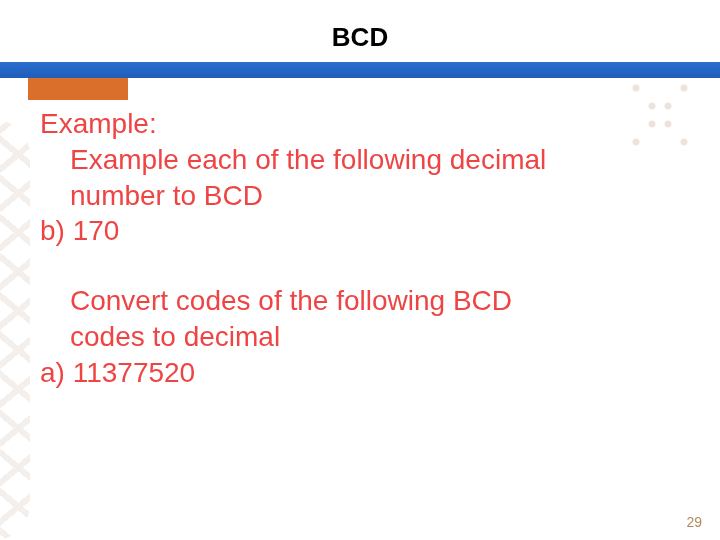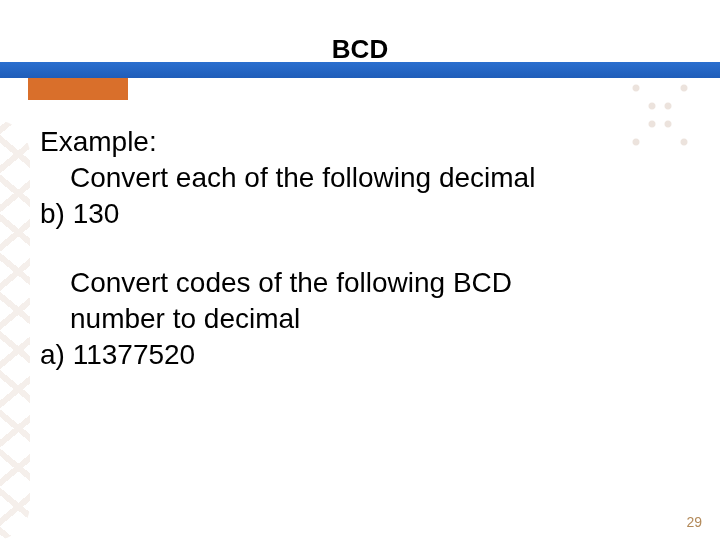--- a/index.html
+++ b/index.html
@@ -15,44 +15,43 @@
     position: relative;
     width: 100%;
     padding-top: 22px;
   }
   .title {
     text-align: center;
     font-weight: bold;
     font-size: 26px;
     color: #000;
     font-family: Arial, Helvetica, sans-serif;
-    margin-top: 12px;
   }
   .blue-bar {
     position: absolute;
     top: 62px;
     left: 0;
     width: 720px;
     height: 16px;
     background: linear-gradient(#2a6fcf, #1f5db9);
   }
   .orange-tab {
     position: absolute;
     top: 78px;
     left: 28px;
     width: 100px;
     height: 22px;
     background: #d96f2b;
   }
   .content {
     position: absolute;
-    top: 124px;
+    top: 106px;
     left: 40px;
     width: 640px;
-    color: #000000;
+    color: #ef4444;
     font-size: 28px;
     line-height: 1.28;
     z-index: 5;
   }
   .example-label { }
   .indent { padding-left: 30px; }
   .gap { height: 34px; }
   .page-num {
     position: absolute;
     bottom: 10px;
@@ -96,21 +95,22 @@
 </div>
 
 <div class="blue-bar"></div>
 <div class="orange-tab"></div>
 
 <div class="deco helix1"></div>
 <div class="deco helix2"></div>
 
 <div class="content">
   <div class="example-label">Example:</div>
-  <div class="indent">Convert each of the following  decimal</div>
-  <div>b) 130</div>
+  <div class="indent">Example each of the following  decimal</div>
+  <div class="indent">number to BCD</div>
+  <div>b) 170</div>
   <div class="gap"></div>
   <div class="indent">Convert codes of the following BCD</div>
-  <div class="indent">number to decimal</div>
+  <div class="indent">codes to decimal</div>
   <div>a) 11377520</div>
 </div>
 
 <div class="page-num">29</div>
 
 </body></html>

